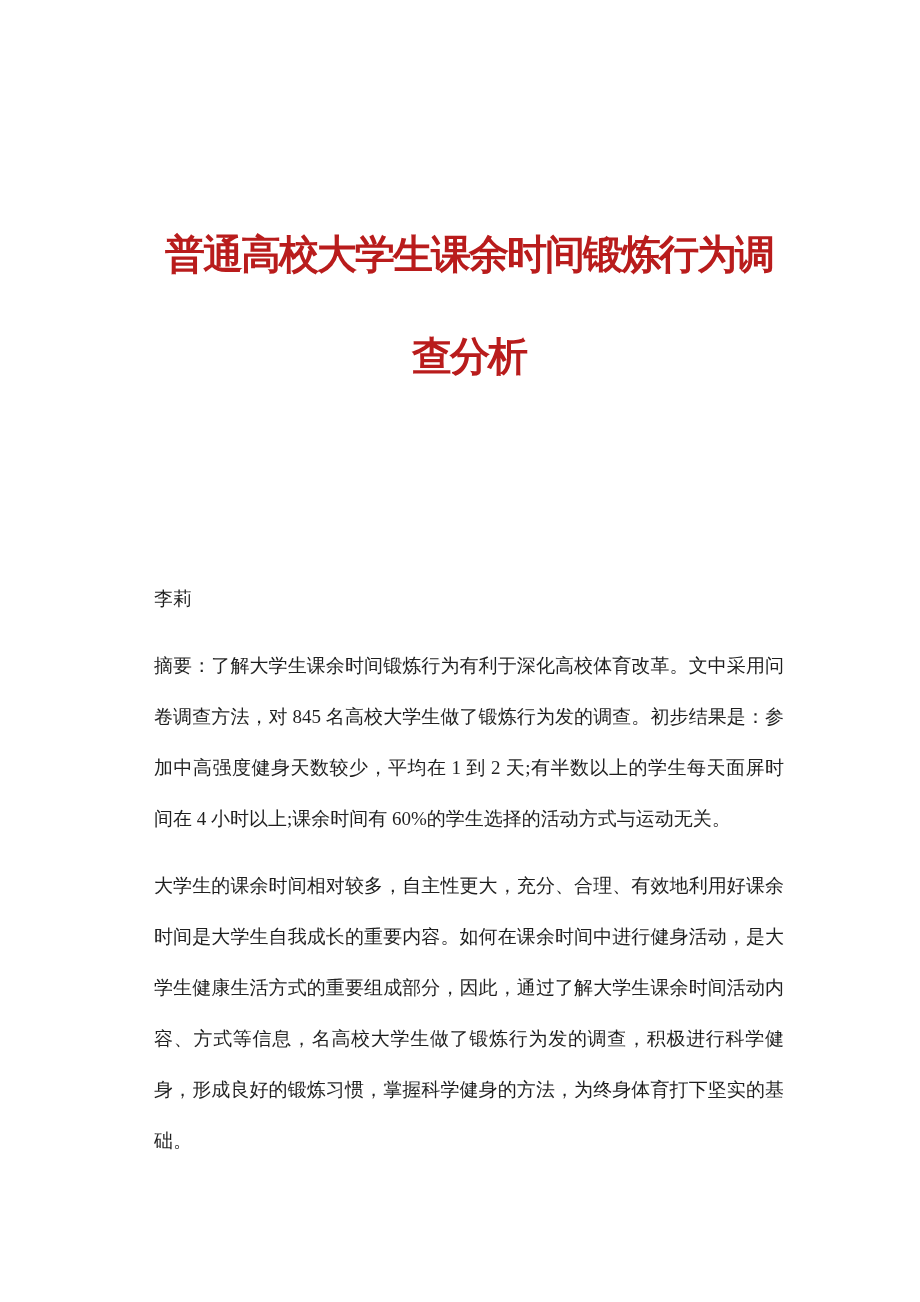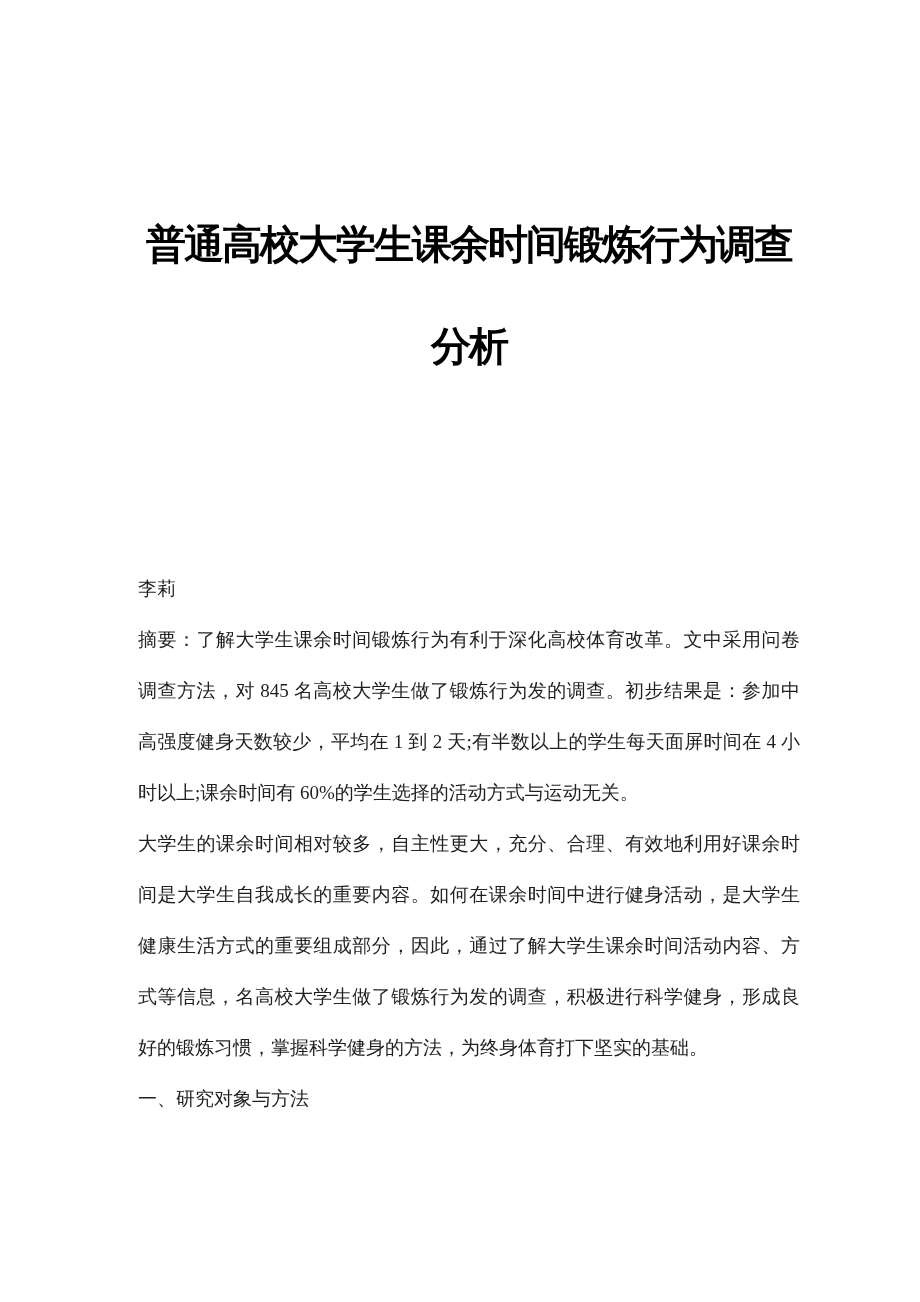--- a/index.html
+++ b/index.html
@@ -13,30 +13,30 @@
     height: 1302px;
     margin: 0;
     background: #ffffff;
     box-sizing: border-box;
     padding: 186px 120px 0 138px;
     overflow: hidden;
     font-family: "Liberation Serif", "DejaVu Serif", serif;
     color: #1f1f1f;
   }
   .doc-title {
-    margin: 8px;
+    margin: 18px;
     font-size: 40px;
     font-weight: bold;
     letter-spacing: -2px;
     line-height: 102px;
     text-align: center;
-    color: #000000;
+    color: #b91c1c;
   }
   .body-text {
-    margin: 0;
+    margin: 16px;
     font-size: 19px;
     letter-spacing: 0;
     line-height: 51px;
     text-align: justify;
     text-justify: inter-ideograph;
     word-break: break-all;
     color: #1f1f1f;
   }
   .author-line {
     margin-top: 165px;
@@ -54,15 +54,14 @@
 
   <h1 class="doc-title">普通高校大学生课余时间锻炼行为调查分析</h1>
 
   <p class="body-text author-line">李莉</p>
 
   <p class="body-text">摘要：了解大学生课余时间锻炼行为有利于深化高校体育改革。文中采用问卷调查方法，对 845 名高校大学生做了锻炼行为发的调查。初步结果是：参加中高强度健身天数较少，平均在 1 到 2 天;有半数以上的学生每天面屏时间在 4 小时以上;课余时间有 60%的学生选择的活动方式与运动无关。</p>
 
 
   <p class="body-text">大学生的课余时间相对较多，自主性更大，充分、合理、有效地利用好课余时间是大学生自我成长的重要内容。如何在课余时间中进行健身活动，是大学生健康生活方式的重要组成部分，因此，通过了解大学生课余时间活动内容、方式等信息，名高校大学生做了锻炼行为发的调查，积极进行科学健身，形成良好的锻炼习惯，掌握科学健身的方法，为终身体育打下坚实的基础。</p>
 
-  <p class="body-text section-heading">一、研究对象与方法</p>
 
 </div>
 
 </body></html>

